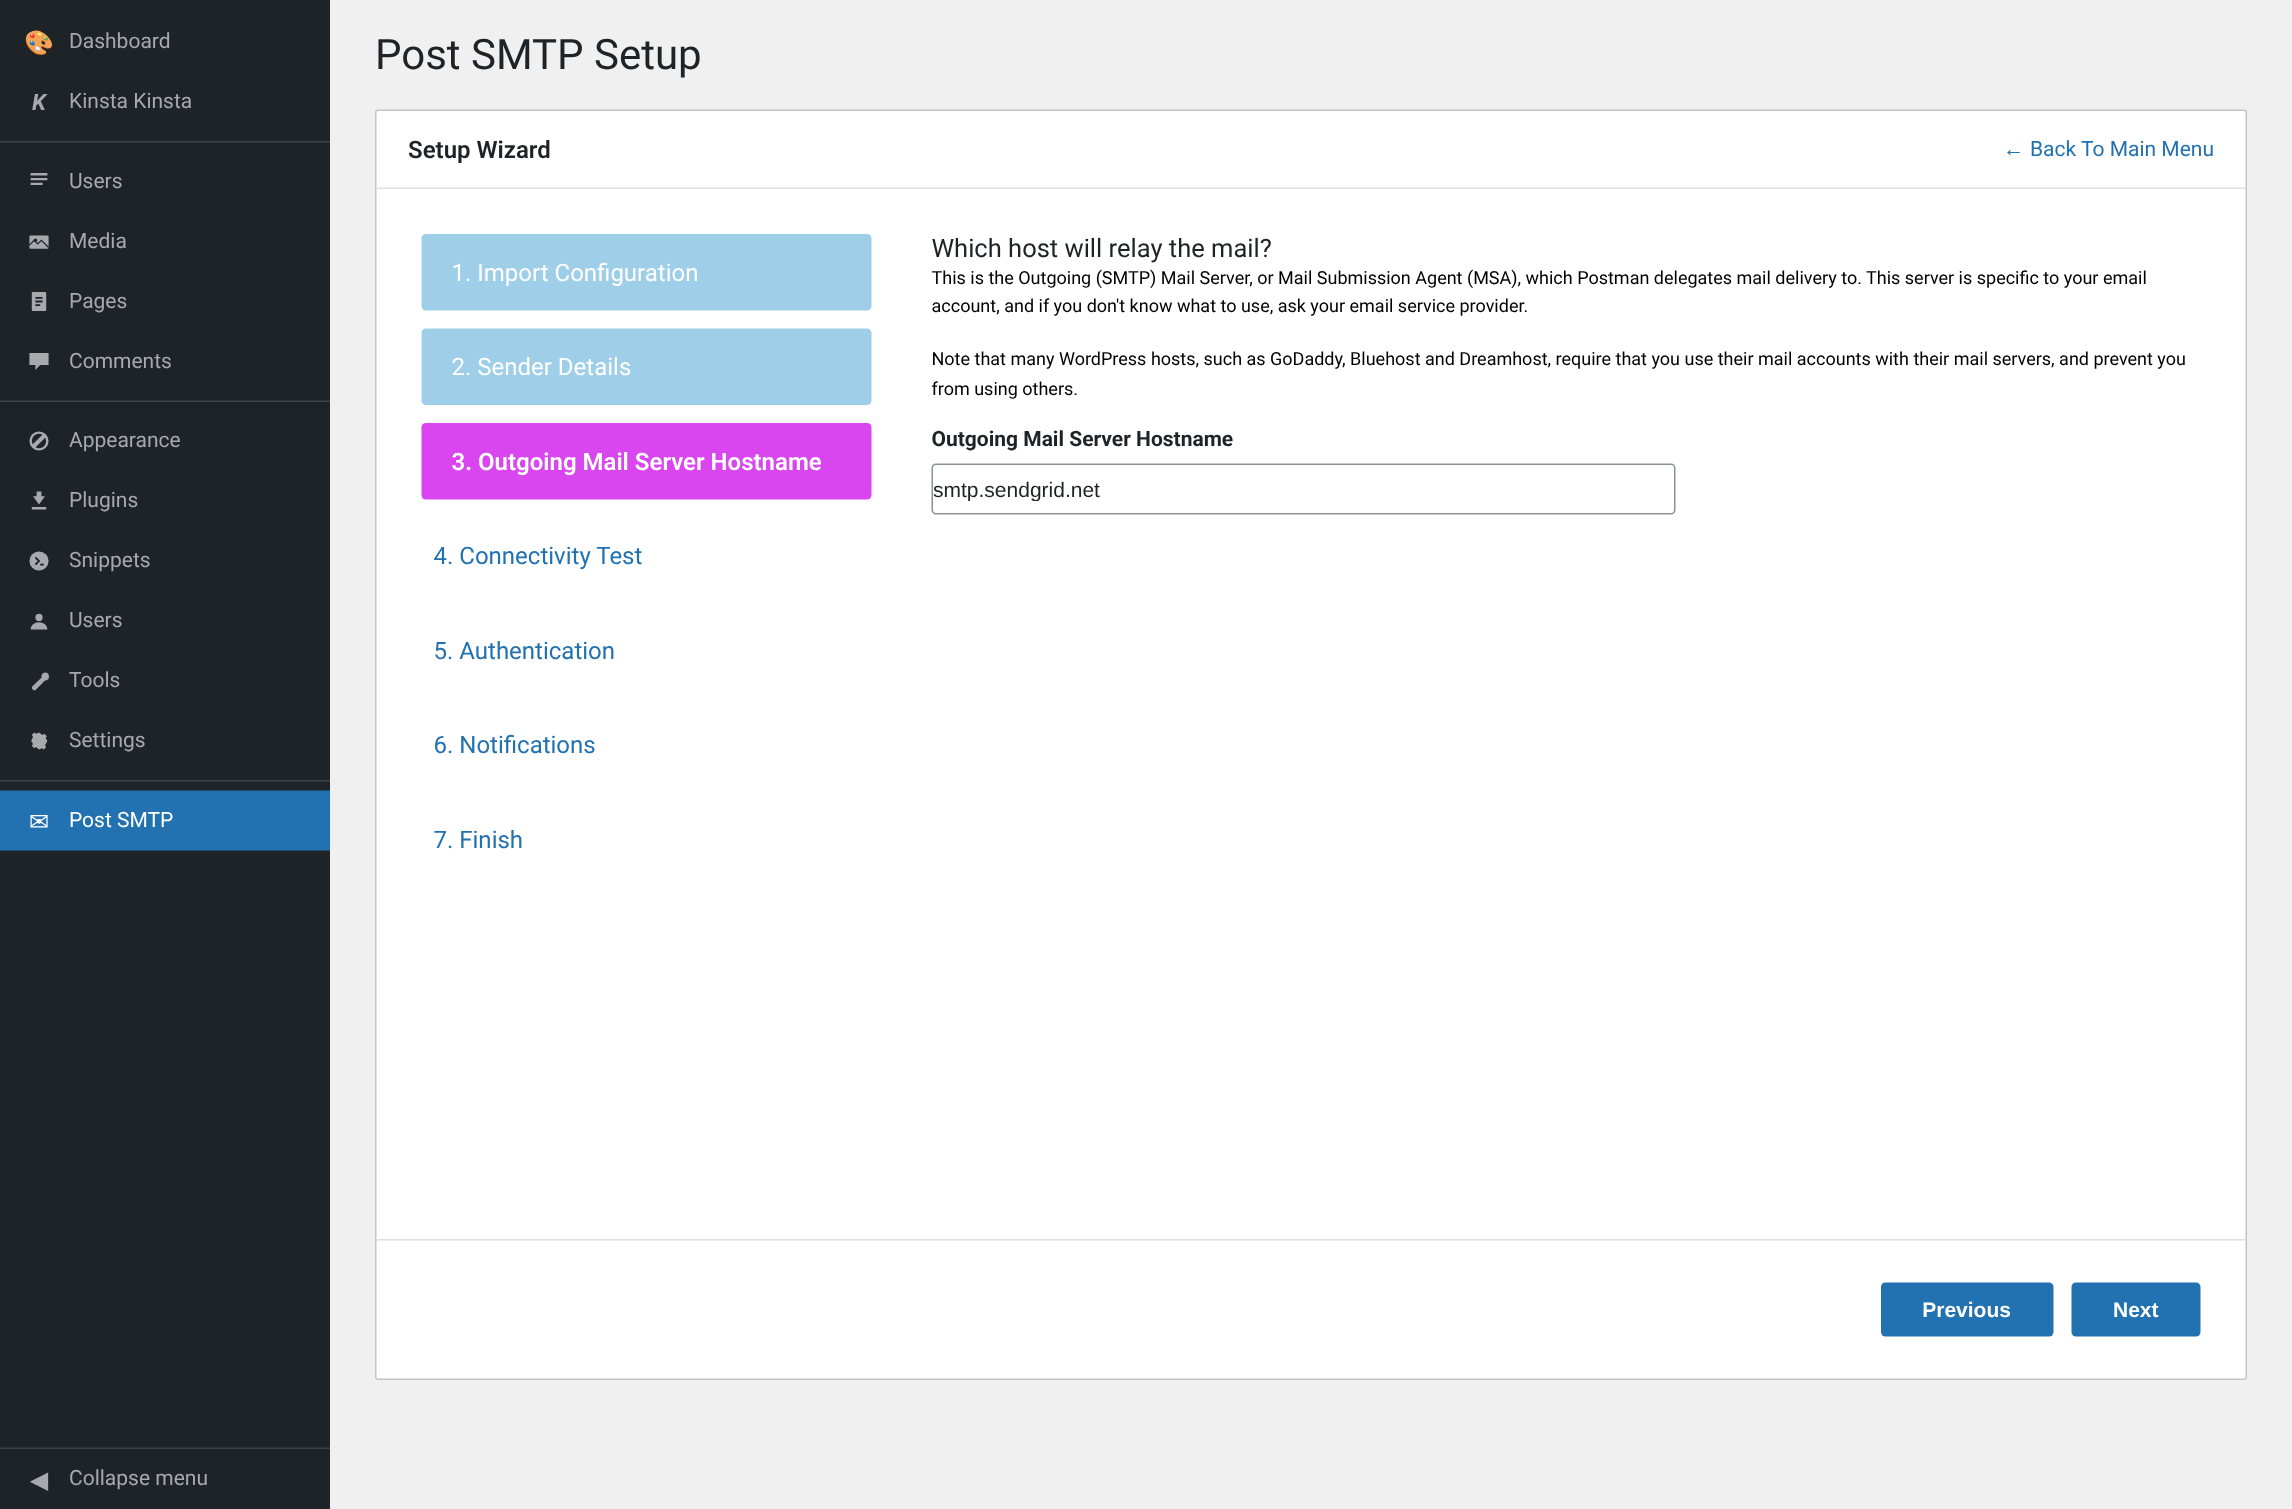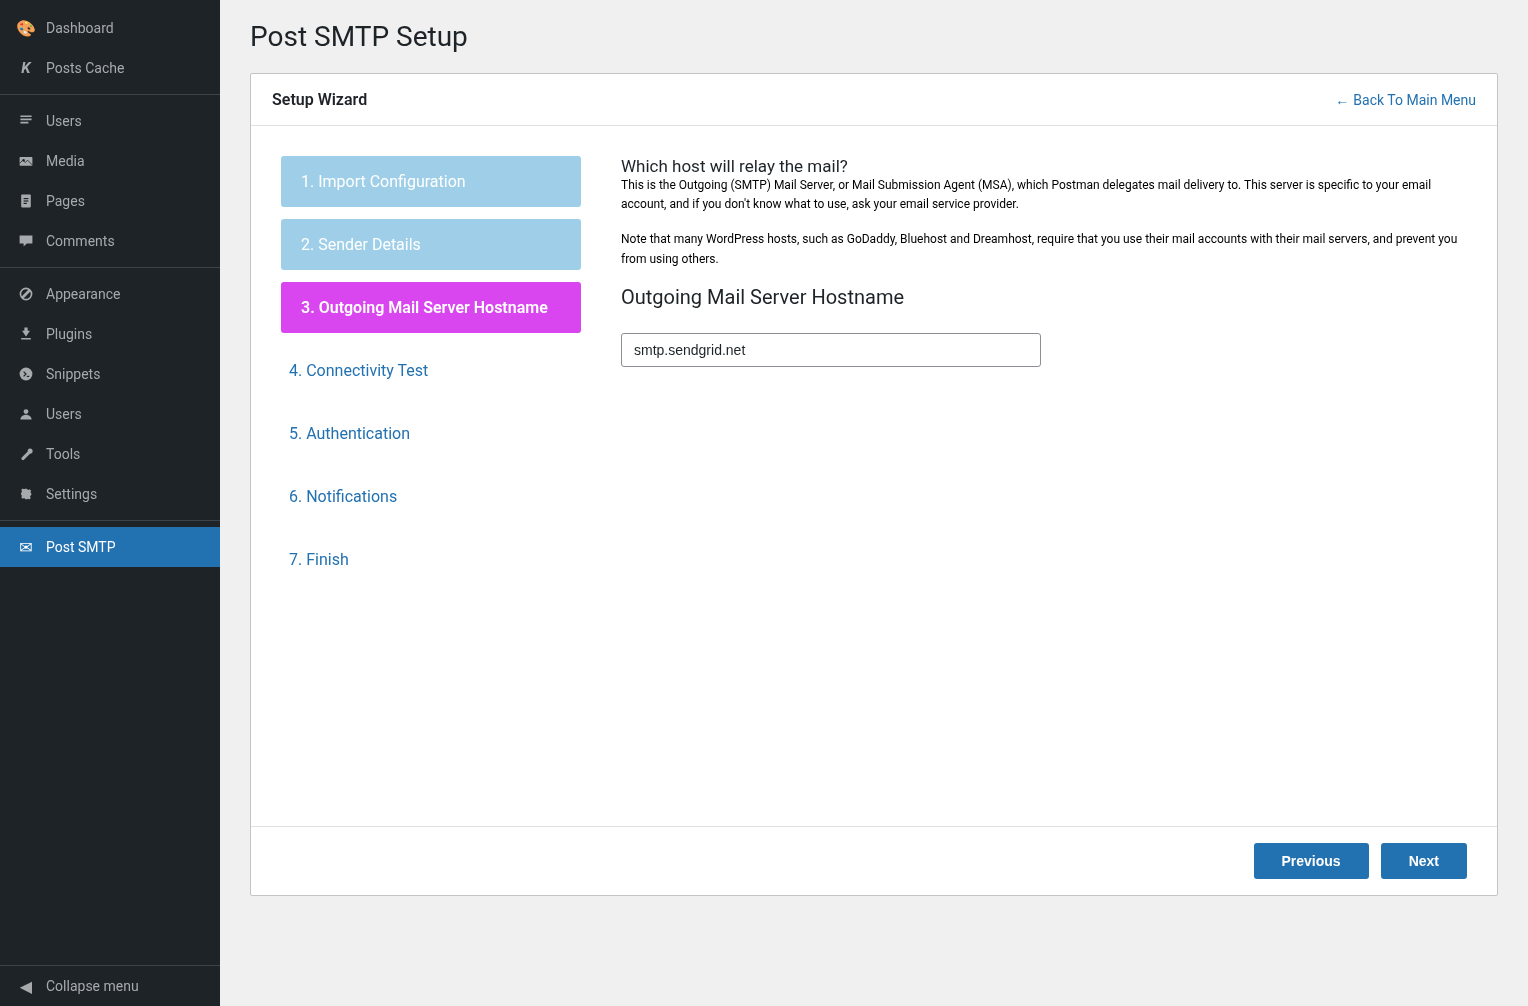--- a/index.html
+++ b/index.html
@@ -116,40 +116,40 @@
       font-weight: 400;
       color: #1d2327;
     }
     .wizard-description {
       font-size: 12px;
       color: #000000;
       line-height: 1.6;
       margin-bottom: 16px;
     }
     .field-label {
-      font-size: 20px;
-      font-weight: 400;
-      color: #1d2327;
-      margin-bottom: 24px;
+      font-size: 14px;
+      font-weight: 700;
+      color: #1d2327;
+      margin-bottom: 8px;
     }
     .field-input {
-      width: 420px;
-      padding: 8px 12px;
+      width: 496px;
+      padding: 8px 0;
       border: 1px solid #8c8f94;
       border-radius: 3px;
       font-size: 14px;
       color: #1d2327;
       background: #fff;
     }
 
     
     .wizard-footer {
       display: flex;
       justify-content: flex-end;
-      padding: 16px 30px;
+      padding: 28px 30px;
       gap: 12px;
       border-top: 1px solid #e0e0e0;
     }
     .btn {
       padding: 10px 28px;
       border: none;
       border-radius: 3px;
       font-size: 14px;
       font-weight: 600;
       cursor: pointer;
@@ -162,21 +162,21 @@
 </head>
 <body>
 
 <nav class="sidebar">
   <div class="sidebar-item">
     <span class="icon">🎨</span>
     <span class="label">Dashboard</span>
   </div>
   <div class="sidebar-item">
     <span class="icon" style="font-weight:700;font-size:15px;font-style:italic;color:#a7aaad;">K</span>
-    <span class="label">Posts Cache</span>
+    <span class="label">Kinsta Kinsta</span>
   </div>
   <div class="sidebar-separator"></div>
   <div class="sidebar-item">
     <span class="icon">
       <svg width="16" height="16" viewBox="0 0 20 20" fill="#a7aaad">
           <path d="M3 3h14v2H3V3zm0 4h14v2H3V7zm0 4h10v2H3v-2z"></path>
         </svg>
     </span>
     <span class="label">Users</span>
   </div>

